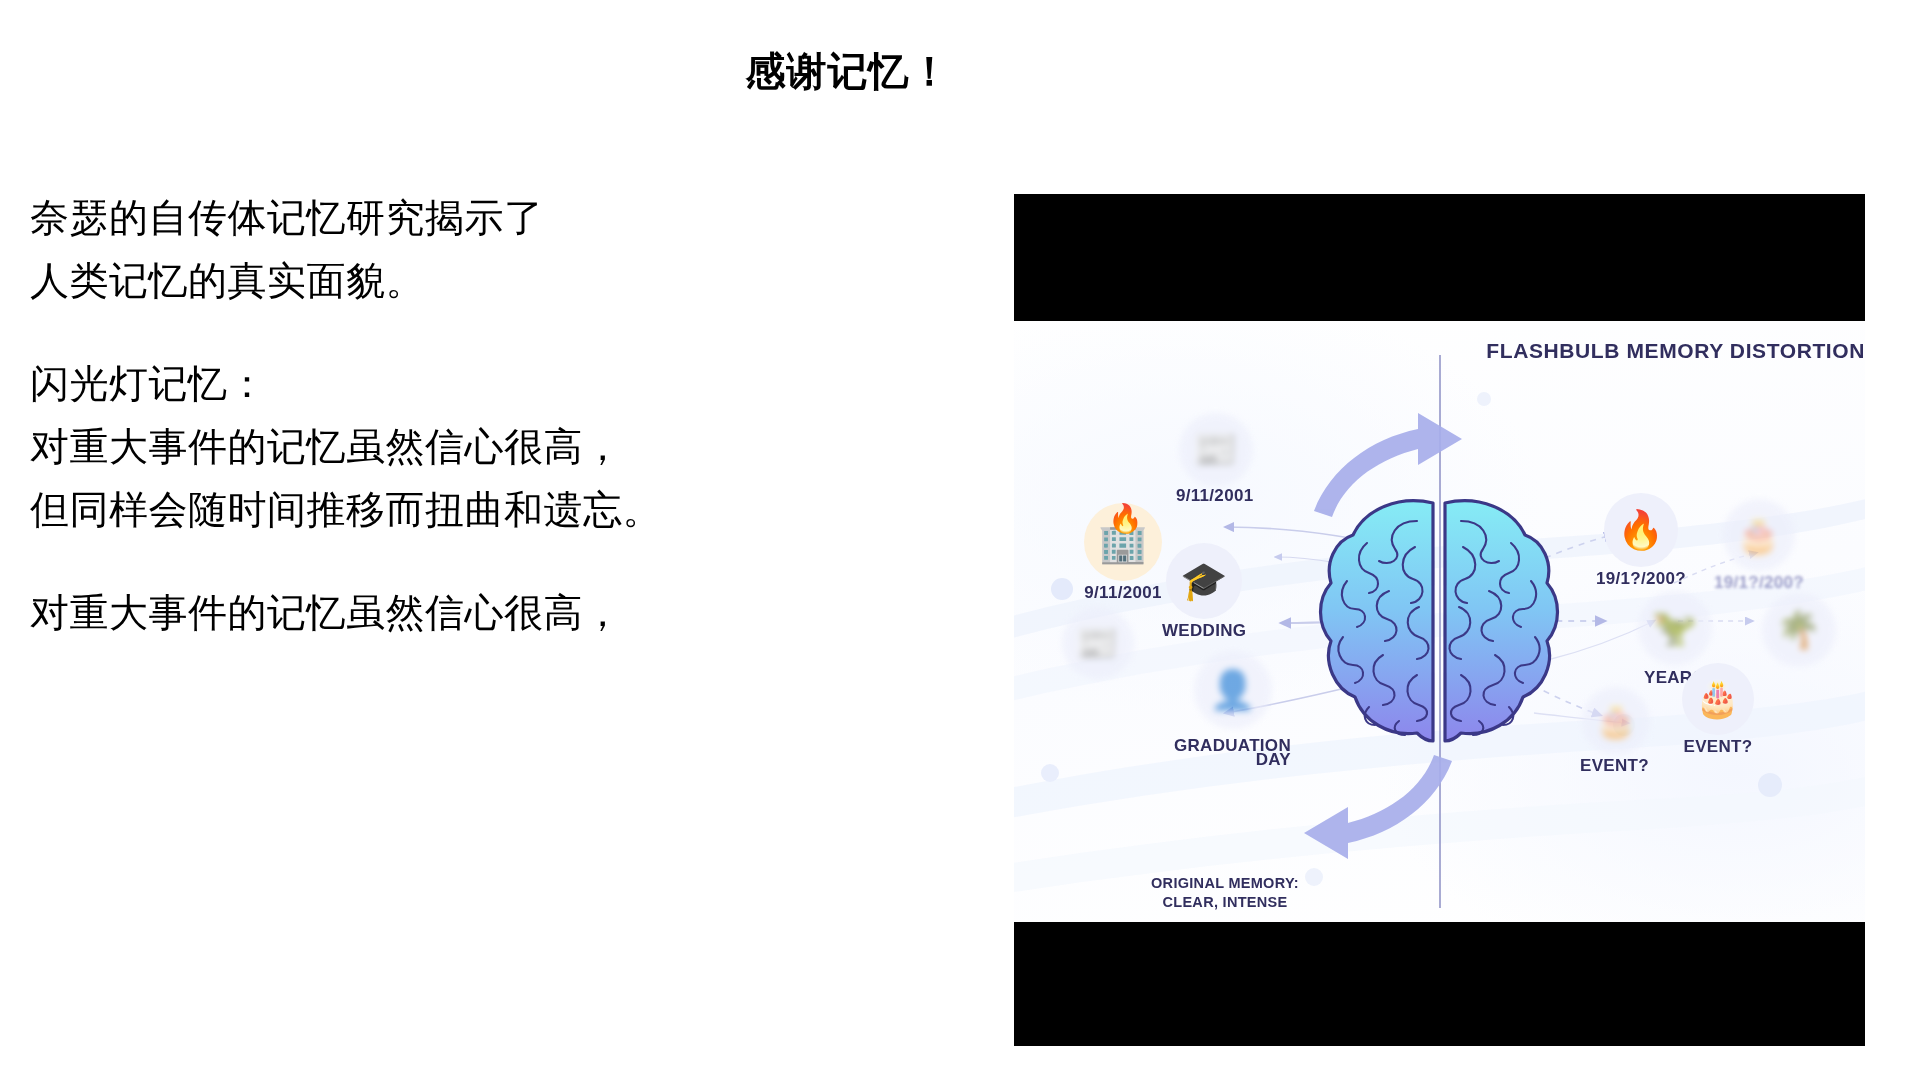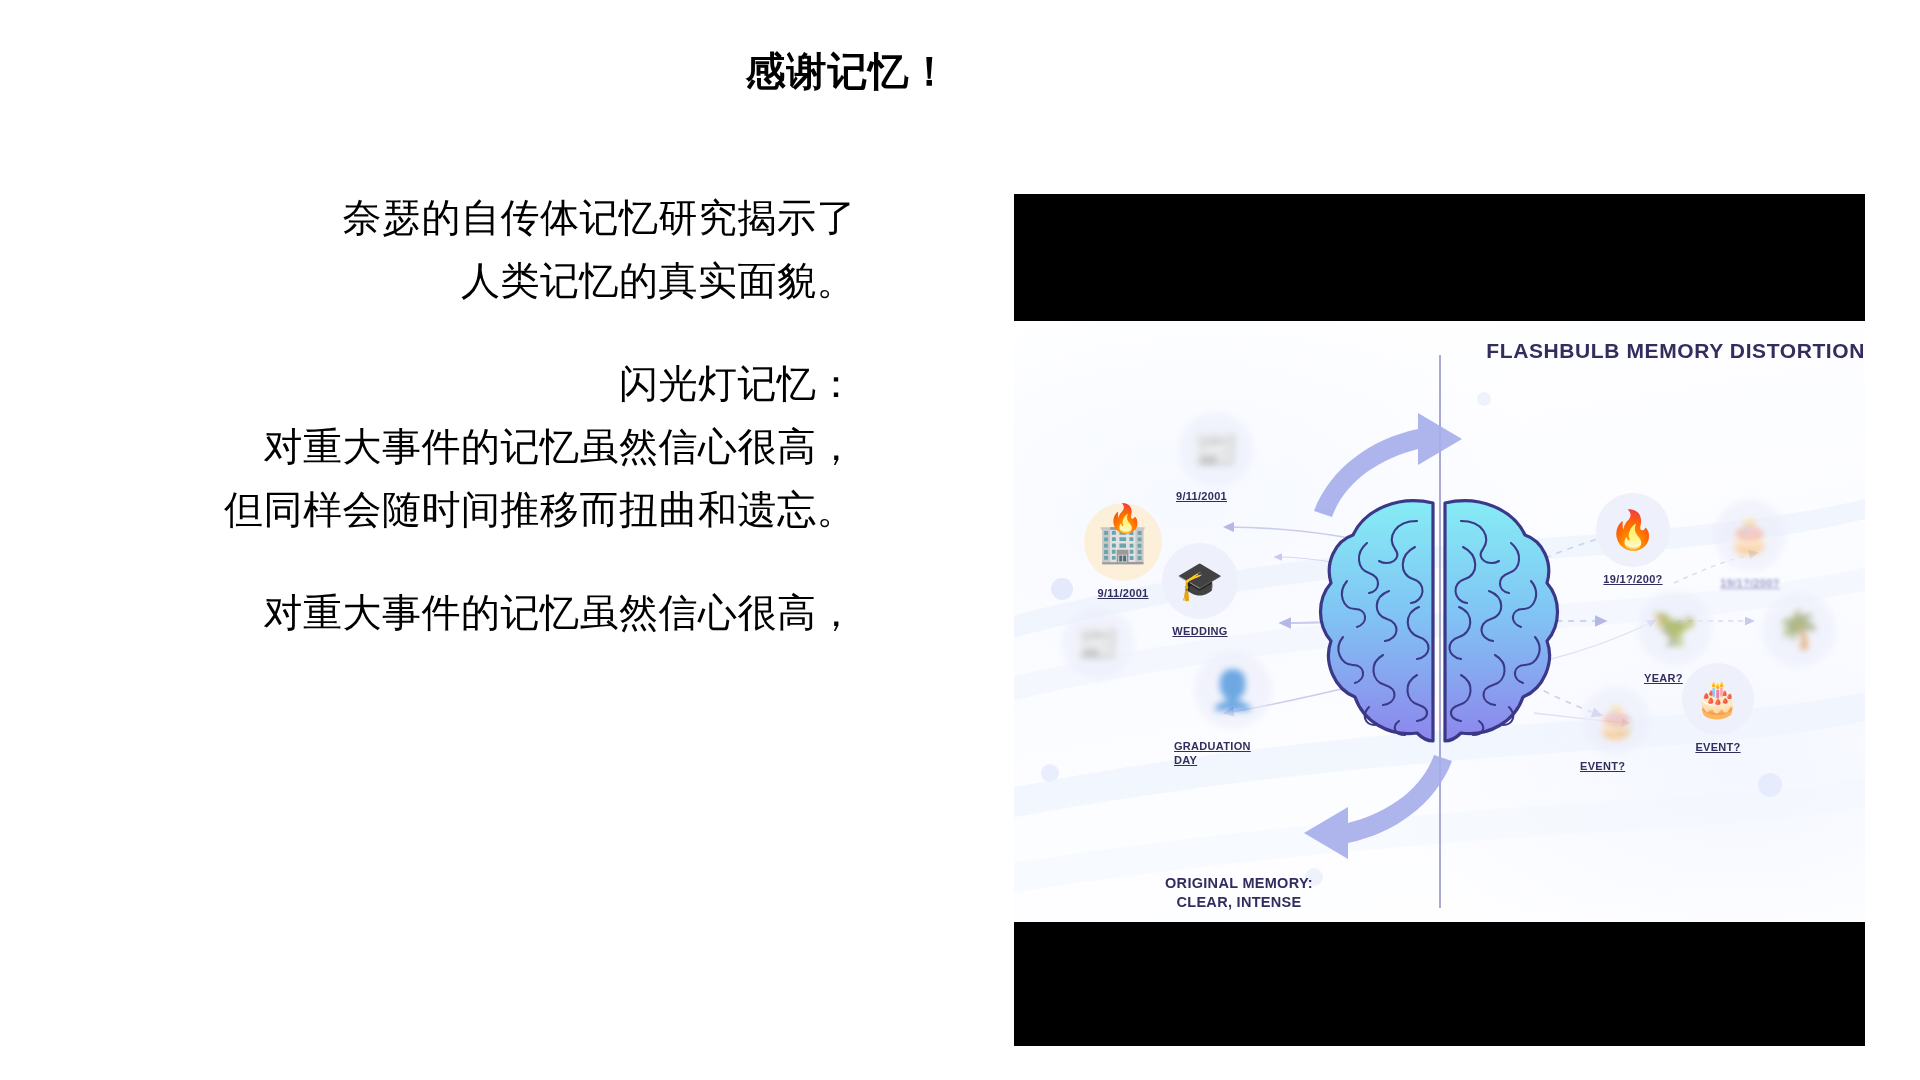--- a/index.html
+++ b/index.html
@@ -22,23 +22,22 @@
     text-align: center;
     font-size: 40px;
     font-weight: bold;
     color: #000000;
     letter-spacing: 1px;
   }
 
   
   .left-col {
     position: absolute;
-    left: 16px; top: 186px;
+    left: 30px; top: 186px;
     width: 840px;
-    text-align: right;
   }
   .para { margin-bottom: 40px; }
   .para:last-child { margin-bottom: 0; }
   .para-line {
     font-size: 39px;
     line-height: 63px;
     color: #000000;
     white-space: nowrap;
     letter-spacing: 0.5px;
   }
@@ -95,28 +94,27 @@
     display: flex; flex-direction: column;
     align-items: center;
   }
   .bubble {
     border-radius: 50%;
     display: flex; align-items: center; justify-content: center;
     position: relative;
   }
   .node-label {
     margin-top: 5px;
-    font-size: 11px;
+    font-size: 17px;
     font-weight: bold;
     color: #312e5e;
-    text-align: left;
+    text-align: right;
     line-height: 14px;
     white-space: pre-line;
     letter-spacing: .3px;
-    text-decoration: underline;
   }
   .node.faded .node-label { color: #9a9cc8; filter: blur(1.4px); }
   .node.faded .bubble { filter: blur(3px); opacity: .62; }
 
   .b-warm { background: #fdf0da; }
   .b-cool { background: #eceefb; }
   .b-ghost { background: #eef0fb; }
 
   .glyph { line-height: 1; display:block; }
 
@@ -125,21 +123,21 @@
     position: absolute;
     bottom: 10px;
     font-size: 14.5px;
     font-weight: bold;
     color: #312e5e;
     text-align: center;
     line-height: 19px;
     white-space: pre-line;
     letter-spacing: .3px;
   }
-  .cap-left { left: 60px; width: 330px; }
+  .cap-left { left: 46px; width: 330px; }
   .cap-right { right: 18px; width: 360px; }
 
   svg { display: block; }
 </style>
 </head>
 <body>
 
 <div class="slide">
 
   <div class="slide-title">感谢记忆！</div>

